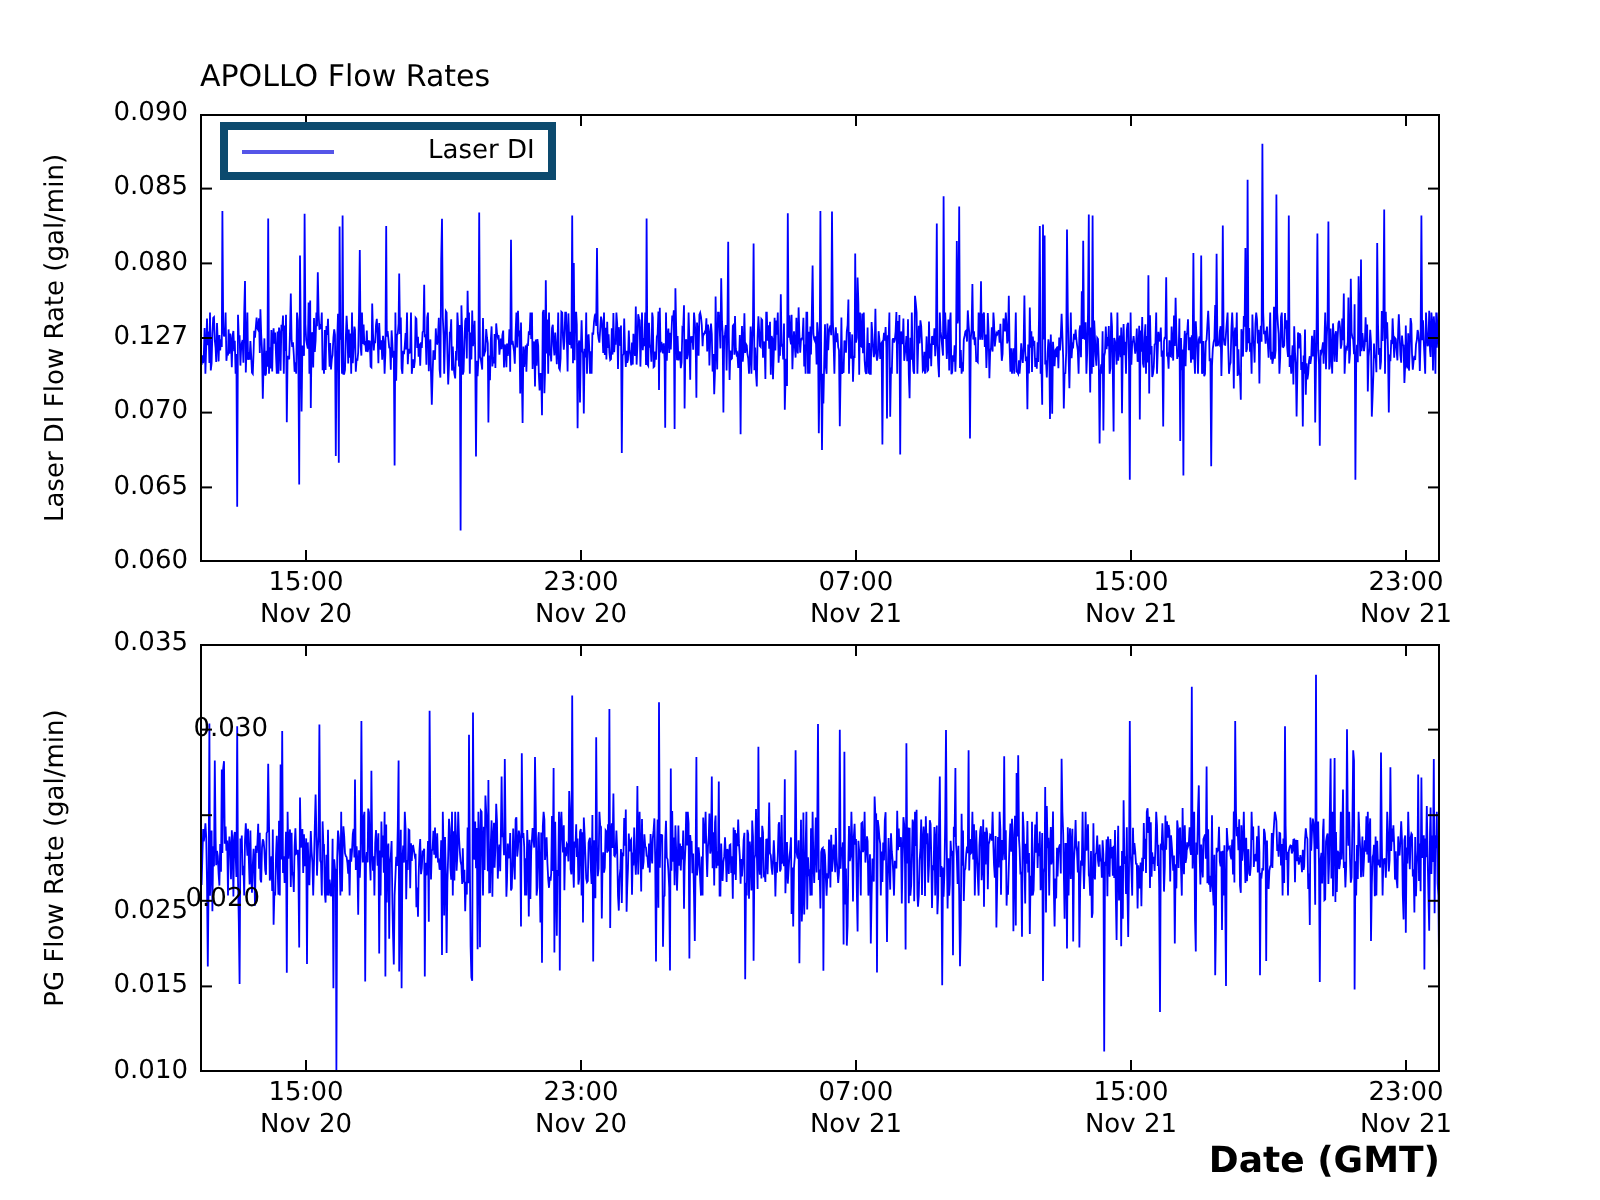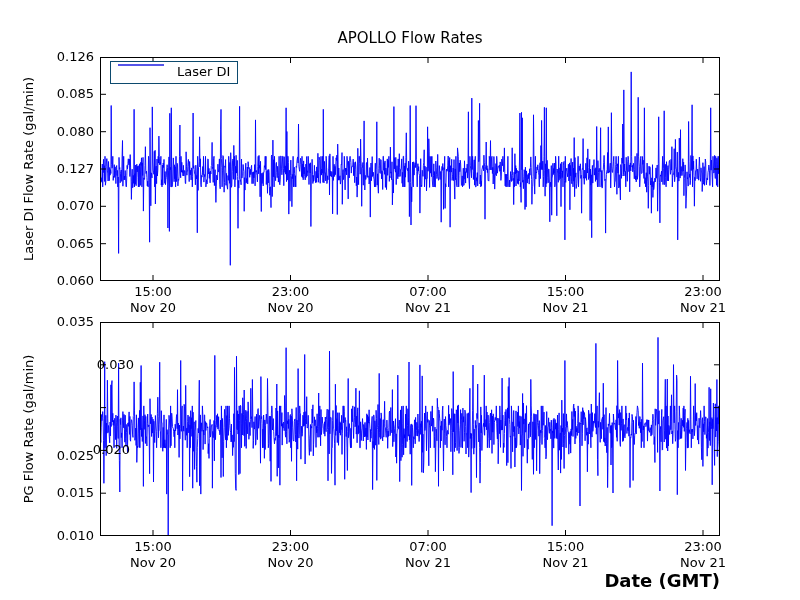--- a/index.html
+++ b/index.html
@@ -3,21 +3,21 @@
 <meta charset="utf-8">
 <style>
   html,body{margin:0;padding:0;}
   body{
     width:800px;height:600px;background:#ffffff;position:relative;
     font-family:"DejaVu Sans","Liberation Sans",sans-serif;color:#000;
     overflow:hidden;
   }
   .abs{position:absolute;}
   #chart-title{
-    left:100px;top:29px;width:620px;text-align:center;
+    left:100px;top:29px;width:620px;text-align:left;
     font-size:15px;color:#000;
   }
   .plot{
     position:absolute;background:#fff;
   }
   .plot svg{display:block;}
   .ylab{
     position:absolute;font-size:13px;white-space:nowrap;
     transform:translate(-50%,-50%) rotate(-90deg);
   }
@@ -26,23 +26,23 @@
     line-height:16px;
   }
   .xtick{
     position:absolute;font-size:13px;text-align:center;width:90px;
     line-height:16px;white-space:nowrap;
   }
   #xaxis-label{
     left:100px;top:570px;width:620px;text-align:right;font-size:18px;font-weight:bold;
   }
   .legend{
-    position:absolute;border:1px solid #0c4a6e;background:#fff;
-    display:flex;align-items:flex-start;padding:2px 7px;height:17px;
-    font-size:13px;white-space:nowrap;z-index:5;
+    position:absolute;border:4px solid #0c4a6e;background:#fff;
+    display:flex;align-items:center;padding:2px 7px;height:17px;
+    font-size:13px;white-space:nowrap;z-index:5;gap:34px;
   }
   .legend .sample{width:46px;height:2px;margin-right:13px;flex:none;}
 </style>
 </head>
 <body>
 
 <div class="abs" id="chart-title">APOLLO Flow Rates</div>
 
 <div class="plot" id="plot1" style="left:100px;top:57px;width:620px;height:224px;">
   <svg id="svg1" width="620" height="224" viewBox="0 0 620 224">
@@ -106,21 +106,21 @@
       <line x1="1" y1="214.0" x2="6" y2="214.0" stroke="#000" stroke-width="1"></line>
       <line x1="619" y1="214.0" x2="614" y2="214.0" stroke="#000" stroke-width="1"></line>
     </svg>
 </div>
 
 <div class="ylab" style="left:28px;top:169px;">Laser DI Flow Rate (gal/min)</div>
 <div class="ylab" style="left:28px;top:429px;">PG Flow Rate (gal/min)</div>
 
 <div class="abs" id="xaxis-label">Date (GMT)</div>
 
-<div class="ytick" style="top:49px;">0.126</div>
+<div class="ytick" style="top:49px;">0.090</div>
 <div class="ytick" style="top:86.33333333333333px;">0.085</div>
 <div class="ytick" style="top:123.66666666666666px;">0.080</div>
 <div class="ytick" style="top:161px;">0.127</div>
 <div class="ytick" style="top:198.33333333333331px;">0.070</div>
 <div class="ytick" style="top:235.66666666666669px;">0.065</div>
 <div class="ytick" style="top:273px;">0.060</div>
 <div class="xtick" style="left:108.00999999999999px;top:284px;">15:00</div>
 <div class="xtick" style="left:108.00999999999999px;top:300px;">Nov 20</div>
 <div class="xtick" style="left:245.526px;top:284px;">23:00</div>
 <div class="xtick" style="left:245.526px;top:300px;">Nov 20</div>

